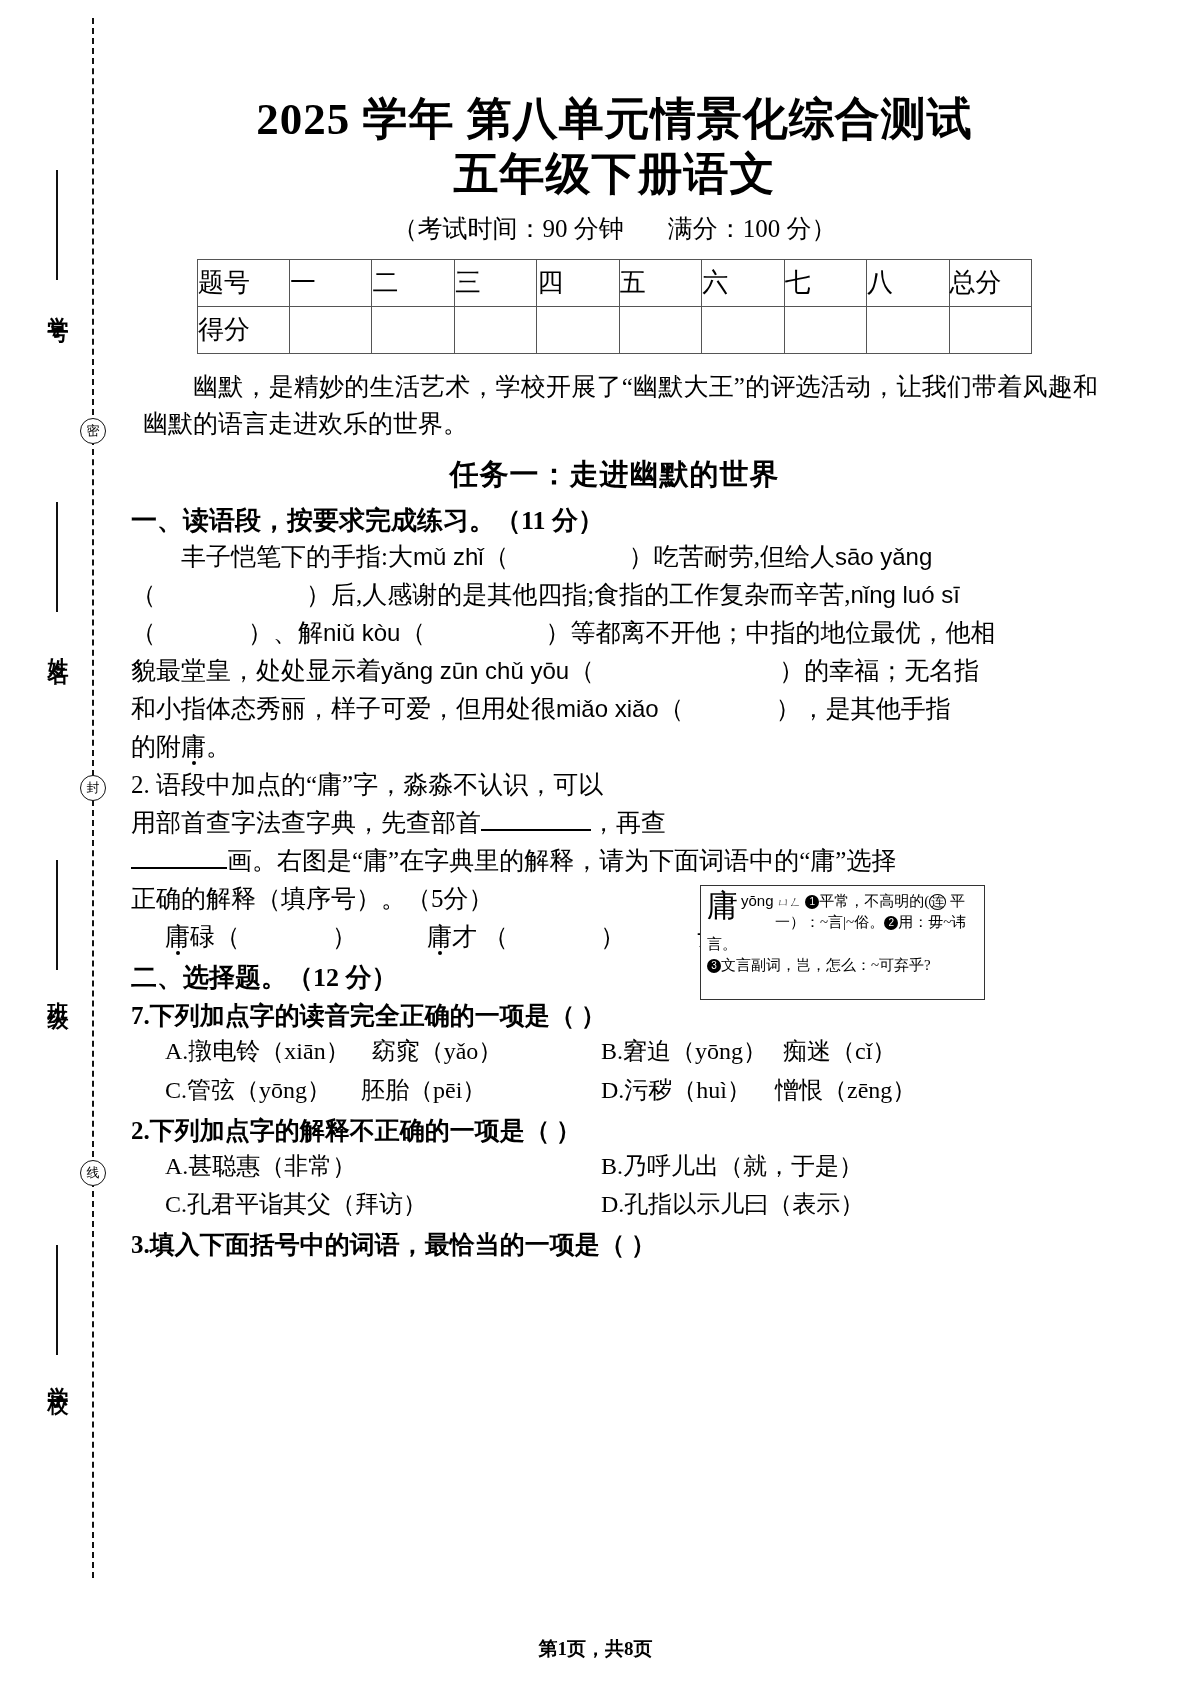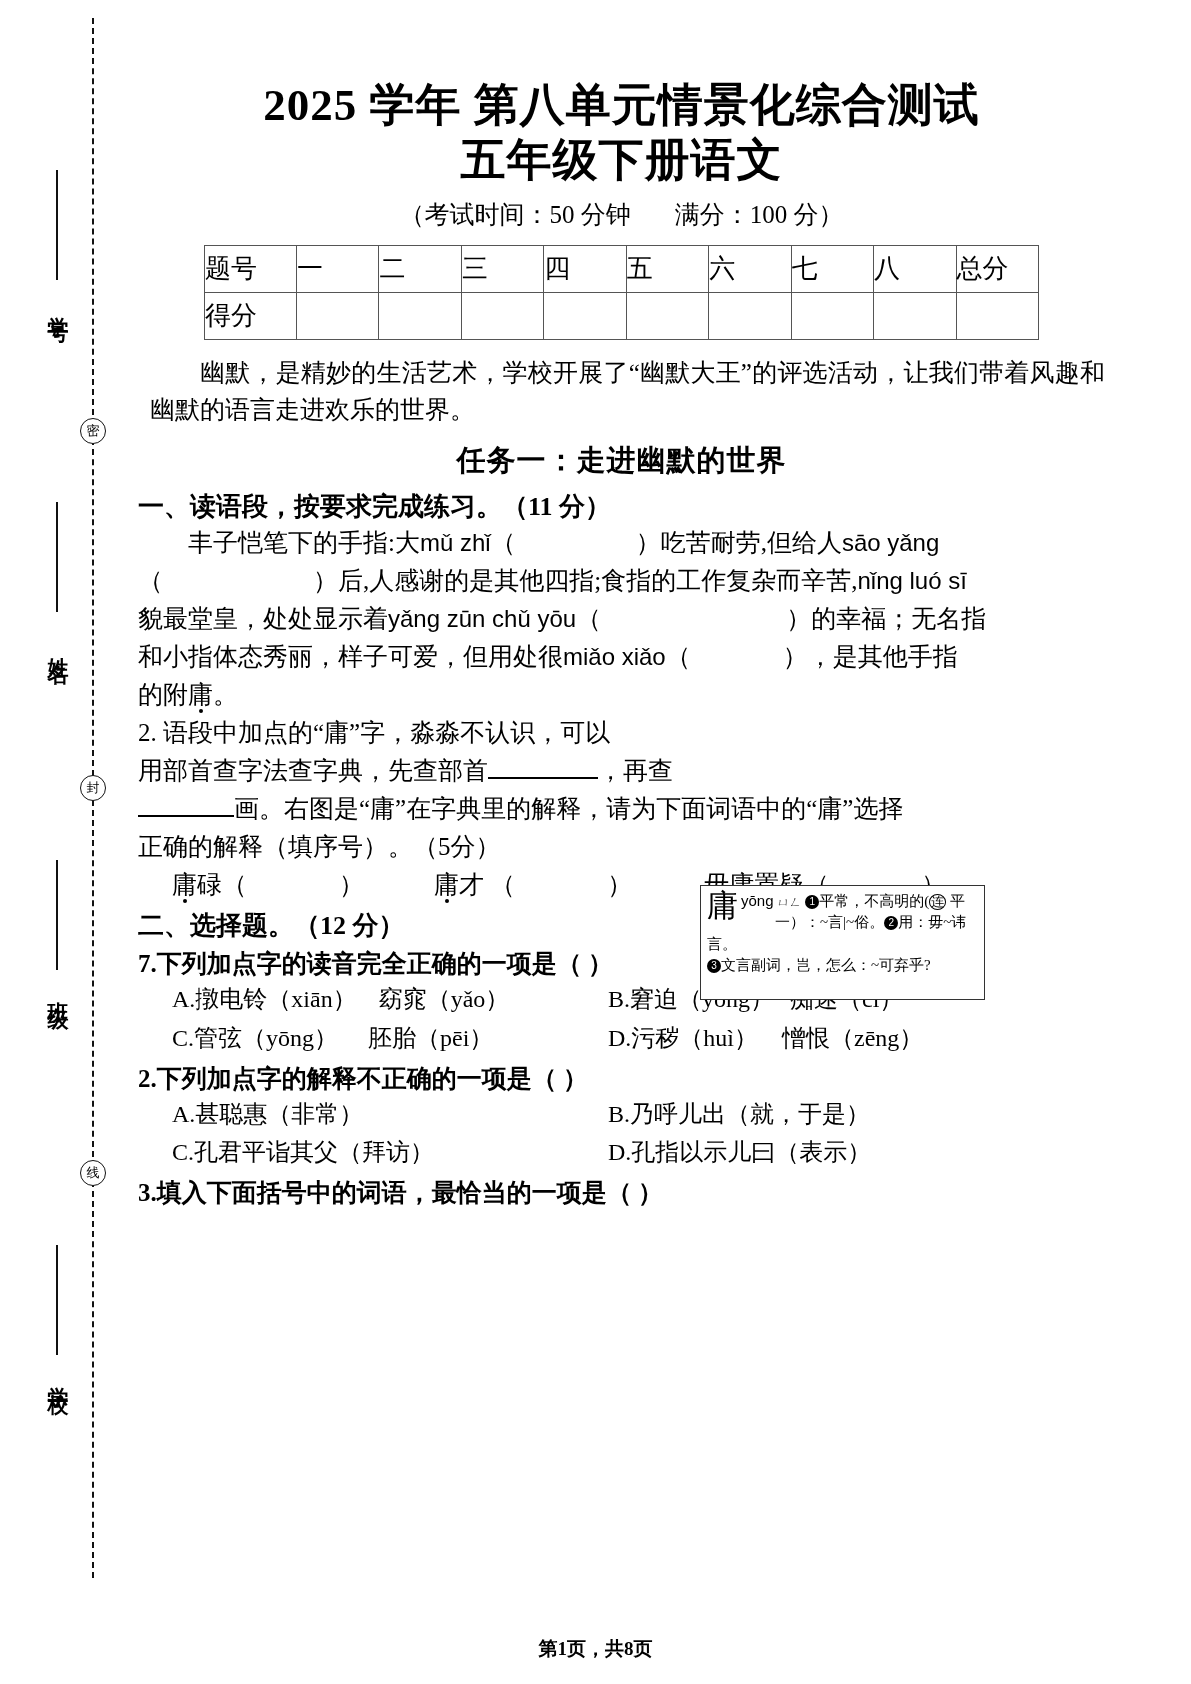--- a/index.html
+++ b/index.html
@@ -37,22 +37,22 @@
   .seal-mark {
     position: absolute; left: 80px; width: 26px; height: 26px;
     border: 1.6px solid #111; border-radius: 50%;
     font-size: 13px; line-height: 24px; text-align: center;
     background: #fff; color: #000;
     font-family: "Liberation Serif", serif;
   }
 
   
   .body {
-    position: absolute; left: 130px; top: 0; width: 1001px; height: 1684px;
-    padding: 0 26px 0 8px;
+    position: absolute; left: 123px; top: 0; width: 1001px; height: 1684px;
+    padding: 14px 26px 0 8px;
   }
 
   h1.title-a {
     font-family: "Liberation Serif", serif;
     font-weight: 700;
     font-size: 45px;
     text-align: center;
     letter-spacing: 1px;
     margin-top: 78px;
     line-height: 1.22;
@@ -210,21 +210,21 @@
 
     <div class="seal-vlabel" style="top:1370px;">学校：</div>
   </div>
 
   <div class="body">
 
     <h1 class="title-a">2025 学年  第八单元情景化综合测试</h1>
     <h1 class="title-b">五年级下册语文</h1>
 
     <div class="subtitle">
-      <span>（考试时间：50 分钟</span><span class="gap"></span><span>满分：100 分）</span>
+      <span>（考试时间：90 分钟</span><span class="gap"></span><span>满分：100 分）</span>
     </div>
 
     <table class="score">
       <tbody>
           <tr>
         <td class="hcell">题号</td>
         <td>一</td>
         <td>二</td>
         <td>三</td>
         <td>四</td>
@@ -255,20 +255,23 @@
 
     <div class="sec-head">一、读语段，按要求完成练习。（11 分）</div>
 
     <p class="para ind">
       <span>丰子恺笔下的手指:大</span><span class="py">mǔ zhǐ</span>（<span class="sp-m"></span>）<span>吃苦耐劳,但给人</span><span class="py">sāo yǎng</span>
     </p>
     <p class="para">
       （<span class="sp-l"></span>）<span>后,人感谢的是其他四指;食指的工作复杂而辛苦,</span><span class="py">nǐng luó sī</span>
     </p>
     <p class="para">
+      （<span class="sp-s"></span>）<span>、解</span><span class="py">niǔ kòu</span>（<span class="sp-m"></span>）<span>等都离不开他；中指的地位最优，他相</span>
+    </p>
+    <p class="para">
       <span>貌最堂皇，处处显示着</span><span class="py">yǎng zūn chǔ yōu</span>（<span class="sp-xl"></span>）<span>的幸福；无名指</span>
     </p>
     <p class="para">
       <span>和小指体态秀丽，样子可爱，但用处很</span><span class="py">miǎo xiǎo</span>（<span class="sp-s"></span>）<span>，是其他手指</span>
     </p>
     <p class="para">
       的附<span class="dotu">庸</span>。
     </p>
 
     <p class="para">2. 语段中加点的“庸”字，淼淼不认识，可以</p>

